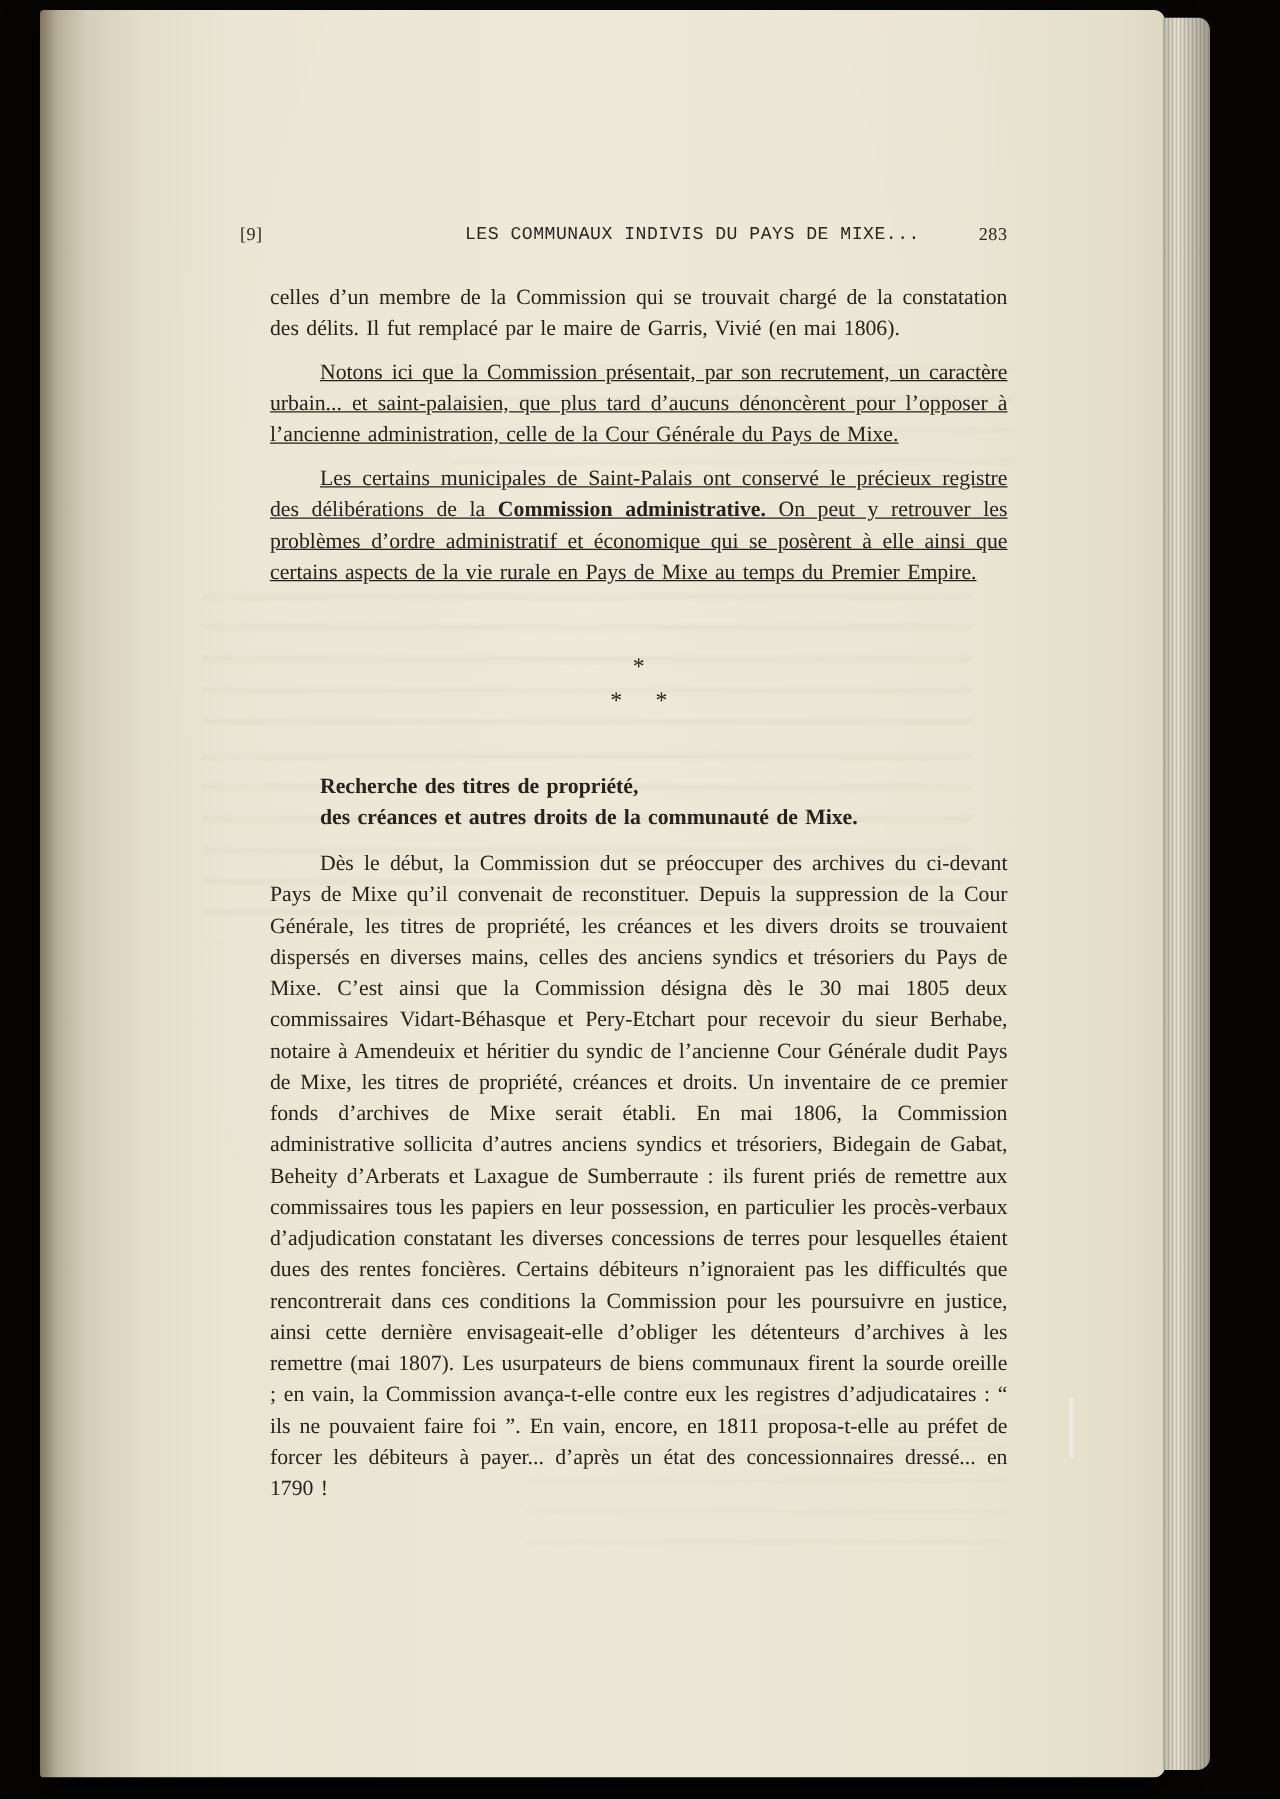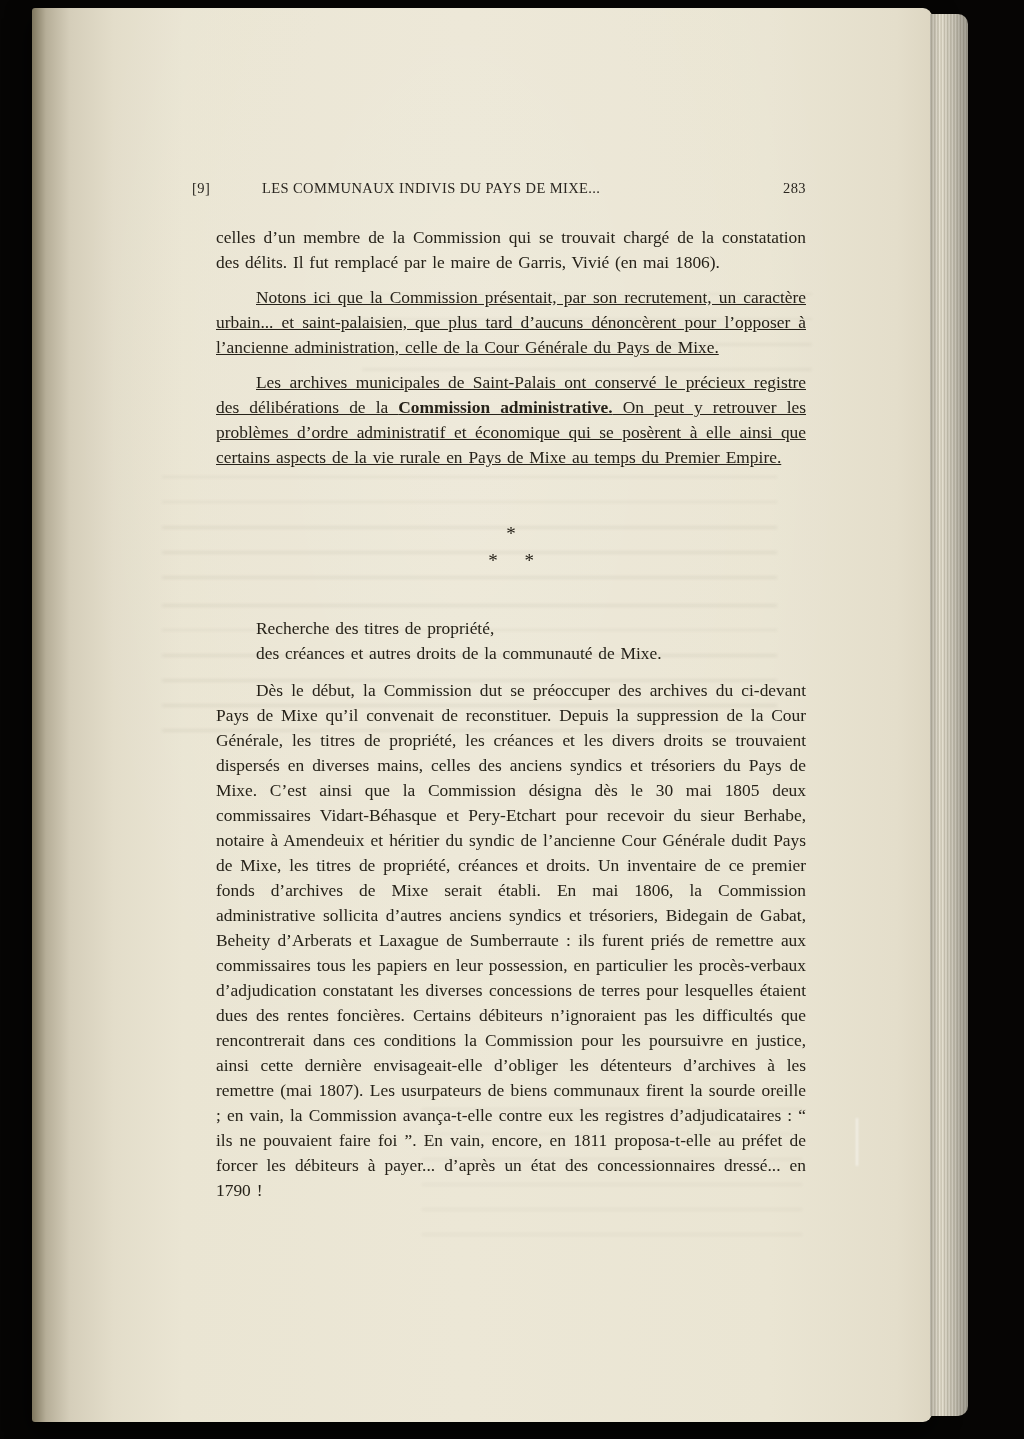--- a/index.html
+++ b/index.html
@@ -32,40 +32,40 @@
   }
   
   .content{
     position:absolute;left:160px;top:172px;width:614px;
     color:#262219;
   }
   .header{
     display:grid;grid-template-columns:70px 1fr 70px;
     font-size:14.5px;letter-spacing:0.4px;color:#2a2620;
   }
-  .h-center{text-align:left;}
+  .h-center{text-align:right;font-family:Liberation Mono, monospace;}
   .h-right{text-align:right;}
   .body{
     margin-top:28px;
     font-size:17.4px;line-height:25px;
     text-align:justify;
     word-spacing:1.5px;
     margin-left:24px;
   }
   .para{margin:0;}
   .para + .para{margin-top:10px;text-decoration:underline;}
   .indent{text-indent:40px;}
   .sep{
     margin:50px 0 42px;
     text-align:center;
     font-size:19px;line-height:27px;
     word-spacing:22px;
   }
   .heading{
-    font-weight:normal;
+    font-weight:bold;
     margin:0 0 12px 40px;
     text-align:left;
   }
   
   .ghost{
     position:absolute;
     pointer-events:none;
     filter:blur(1.6px);
     background:repeating-linear-gradient(180deg,
       rgba(122,115,96,0.30) 0px, rgba(122,115,96,0.30) 2.5px,
@@ -102,21 +102,21 @@
         <span class="h-center">LES COMMUNAUX INDIVIS DU PAYS DE MIXE...</span>
         <span class="h-right">283</span>
       </div>
 
       <div class="body">
 
         <p class="para">celles d’un membre de la Commission qui se trouvait chargé de la constatation des délits. Il fut remplacé par le maire de Garris, Vivié (en mai 1806).</p>
 
         <p class="para indent">Notons ici que la Commission présentait, par son recrutement, un caractère urbain... et saint-palaisien, que plus tard d’aucuns dénoncèrent pour l’opposer à l’ancienne administration, celle de la Cour Générale du Pays de Mixe.</p>
 
-        <p class="para indent"><span>Les archives municipales de Saint-Palais ont conservé le précieux registre des délibérations de la </span><strong>Commission administrative.</strong><span> On peut y retrouver les problèmes d’ordre administratif et économique qui se posèrent à elle ainsi que certains aspects de la vie rurale en Pays de Mixe au temps du Premier Empire.</span></p>
+        <p class="para indent"><span>Les certains municipales de Saint-Palais ont conservé le précieux registre des délibérations de la </span><strong>Commission administrative.</strong><span> On peut y retrouver les problèmes d’ordre administratif et économique qui se posèrent à elle ainsi que certains aspects de la vie rurale en Pays de Mixe au temps du Premier Empire.</span></p>
 
         <div class="sep">
           <div>*</div>
           <div>* *</div>
         </div>
 
         <div class="heading">
           <div>Recherche des titres de propriété,</div>
           <div>des créances et autres droits de la communauté de Mixe.</div>
         </div>

